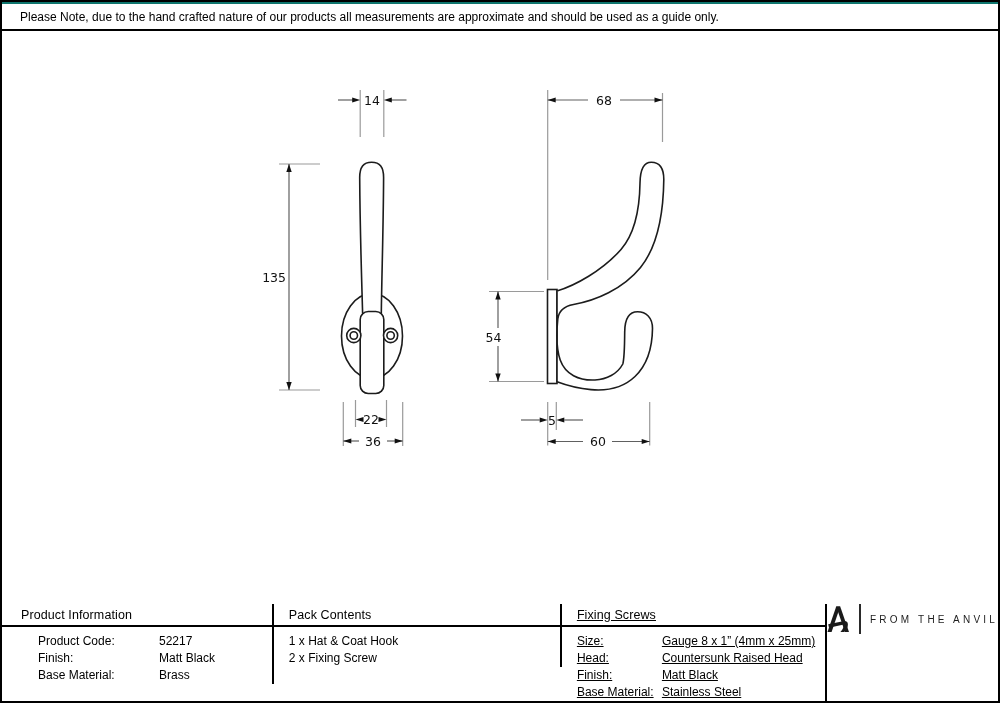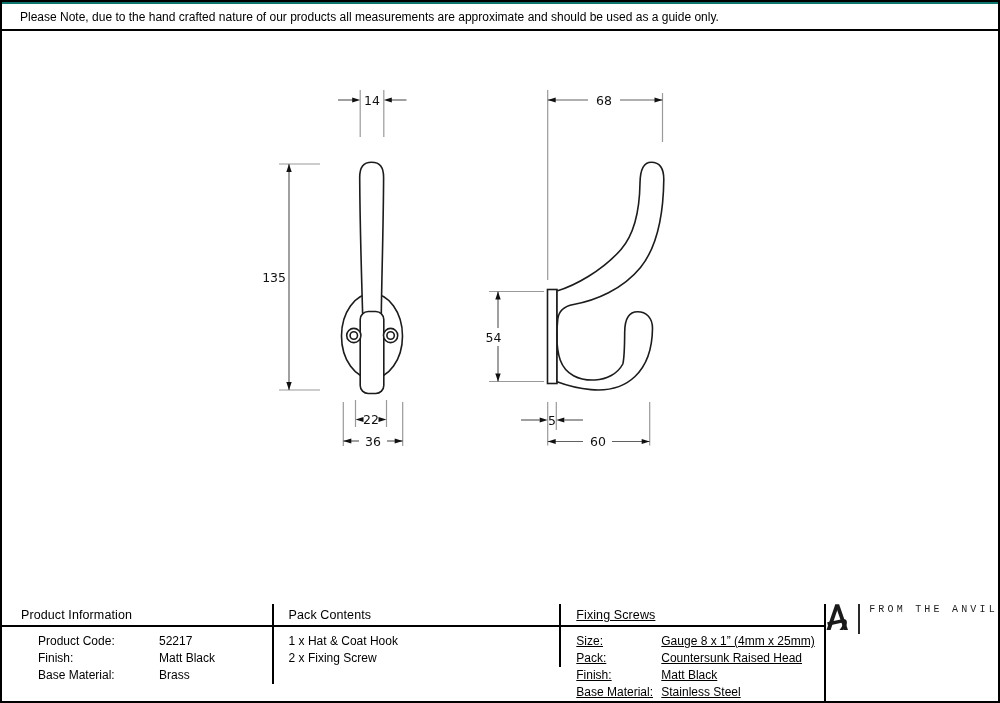--- a/index.html
+++ b/index.html
@@ -33,21 +33,21 @@
     height:23px;box-sizing:border-box;border-bottom:2px solid #000;
     display:flex;align-items:center;font-size:12.5px;letter-spacing:.1px;
   }
   .col-product .col-header{padding-left:19px;}
   .col-pack .col-header,.col-screws .col-header{padding-left:15px;}
   .col-body{padding-top:6px;font-size:12px;}
   .kv{display:flex;line-height:17px;}
   .col-product .kv .k{padding-left:36px;width:121px;}
   .col-screws .kv .k{padding-left:15px;width:85px;}
   .pack-item{padding-left:15px;line-height:17px;}
-  .brand{display:flex;align-items:flex-start;gap:9px;font-family:Liberation Mono, monospace;}
+  .brand{display:flex;align-items:center;gap:9px;}
   .brand-bar{width:2px;height:30px;background:#2a2a2a;}
   .brand-name{font-size:10px;letter-spacing:3.2px;color:#1d1d1d;white-space:nowrap;}
   .logo-glyph{display:block;}
   .logo-glyph *{fill:#1a1a1a;}
 </style>
 </head>
 <body>
 
 <div class="sheet">
 
@@ -187,21 +187,21 @@
     </div>
 
     <div class="col col-screws bordered">
       <div class="col-header">Fixing Screws</div>
       <div class="col-body">
         <div class="kv">
           <span class="k">Size:</span>
           <span class="v">Gauge 8 x 1” (4mm x 25mm)</span>
         </div>
         <div class="kv">
-          <span class="k">Pack:</span>
+          <span class="k">Head:</span>
           <span class="v">Countersunk Raised Head</span>
         </div>
         <div class="kv">
           <span class="k">Finish:</span>
           <span class="v">Matt Black</span>
         </div>
         <div class="kv">
           <span class="k">Base Material:</span>
           <span class="v">Stainless Steel</span>
         </div>

